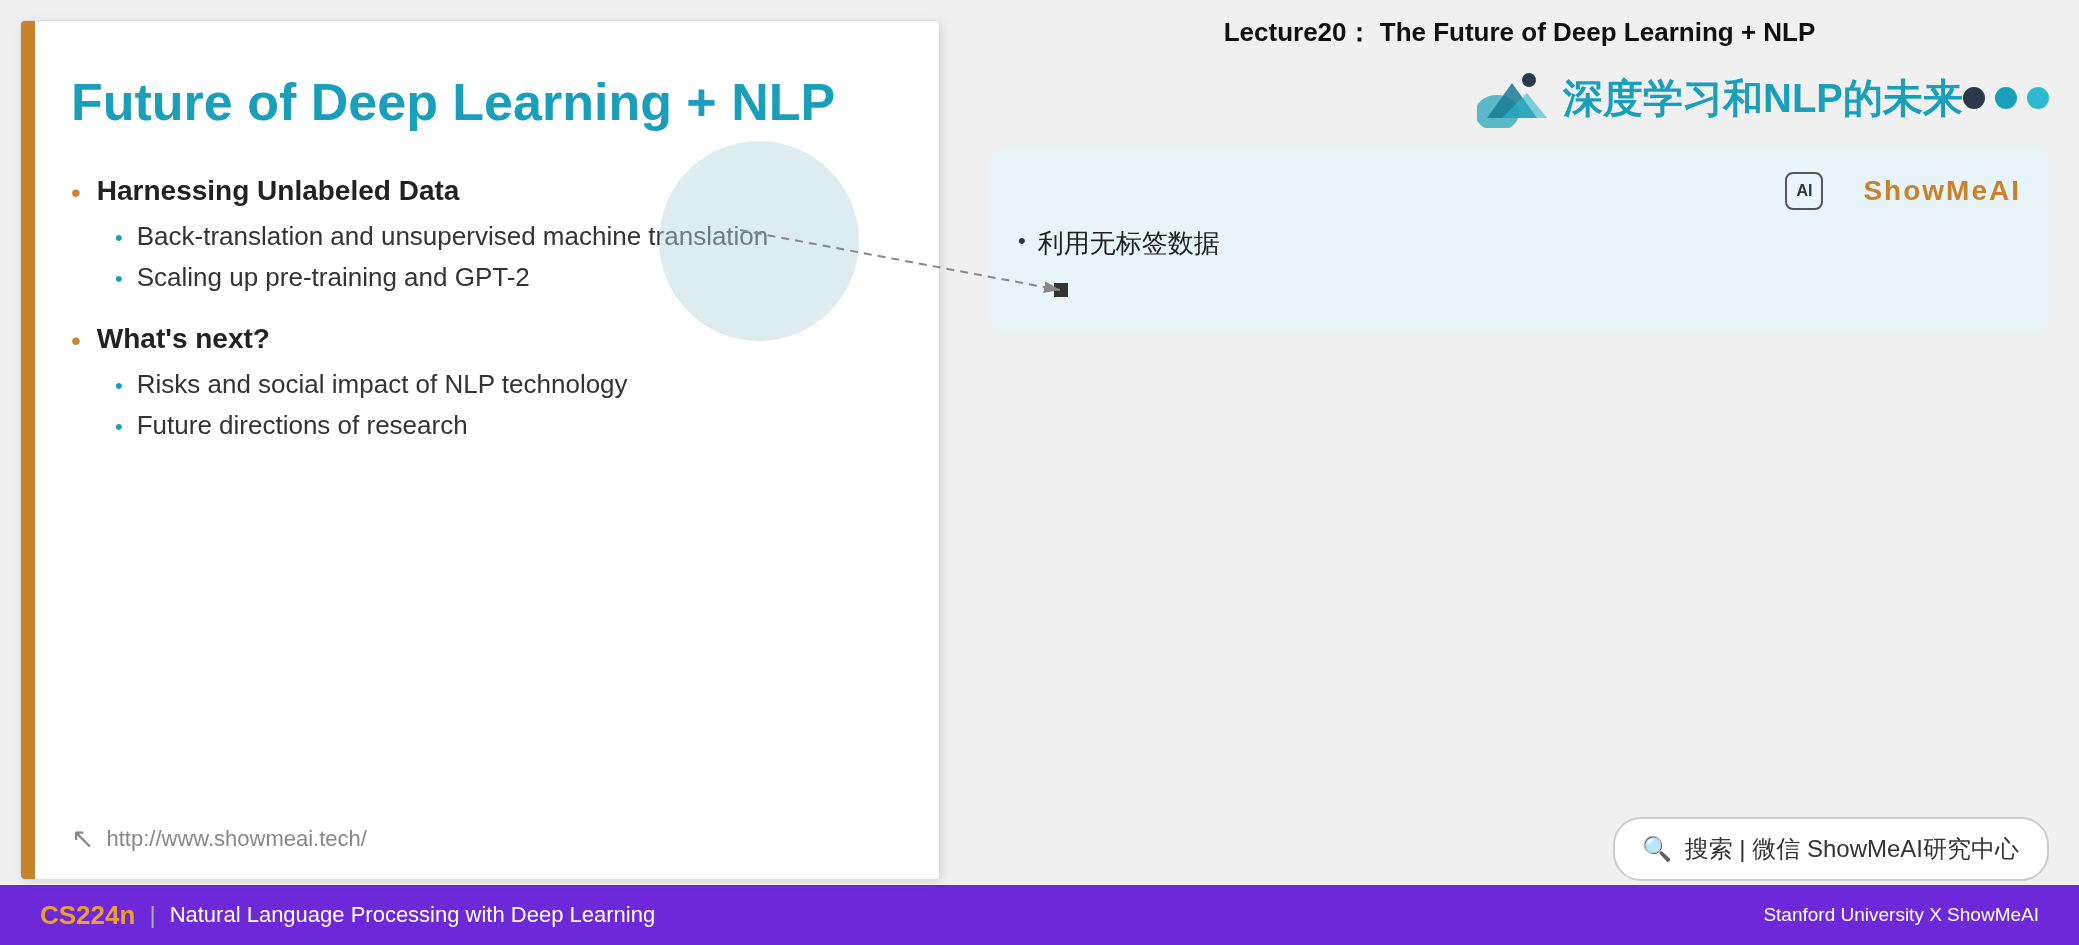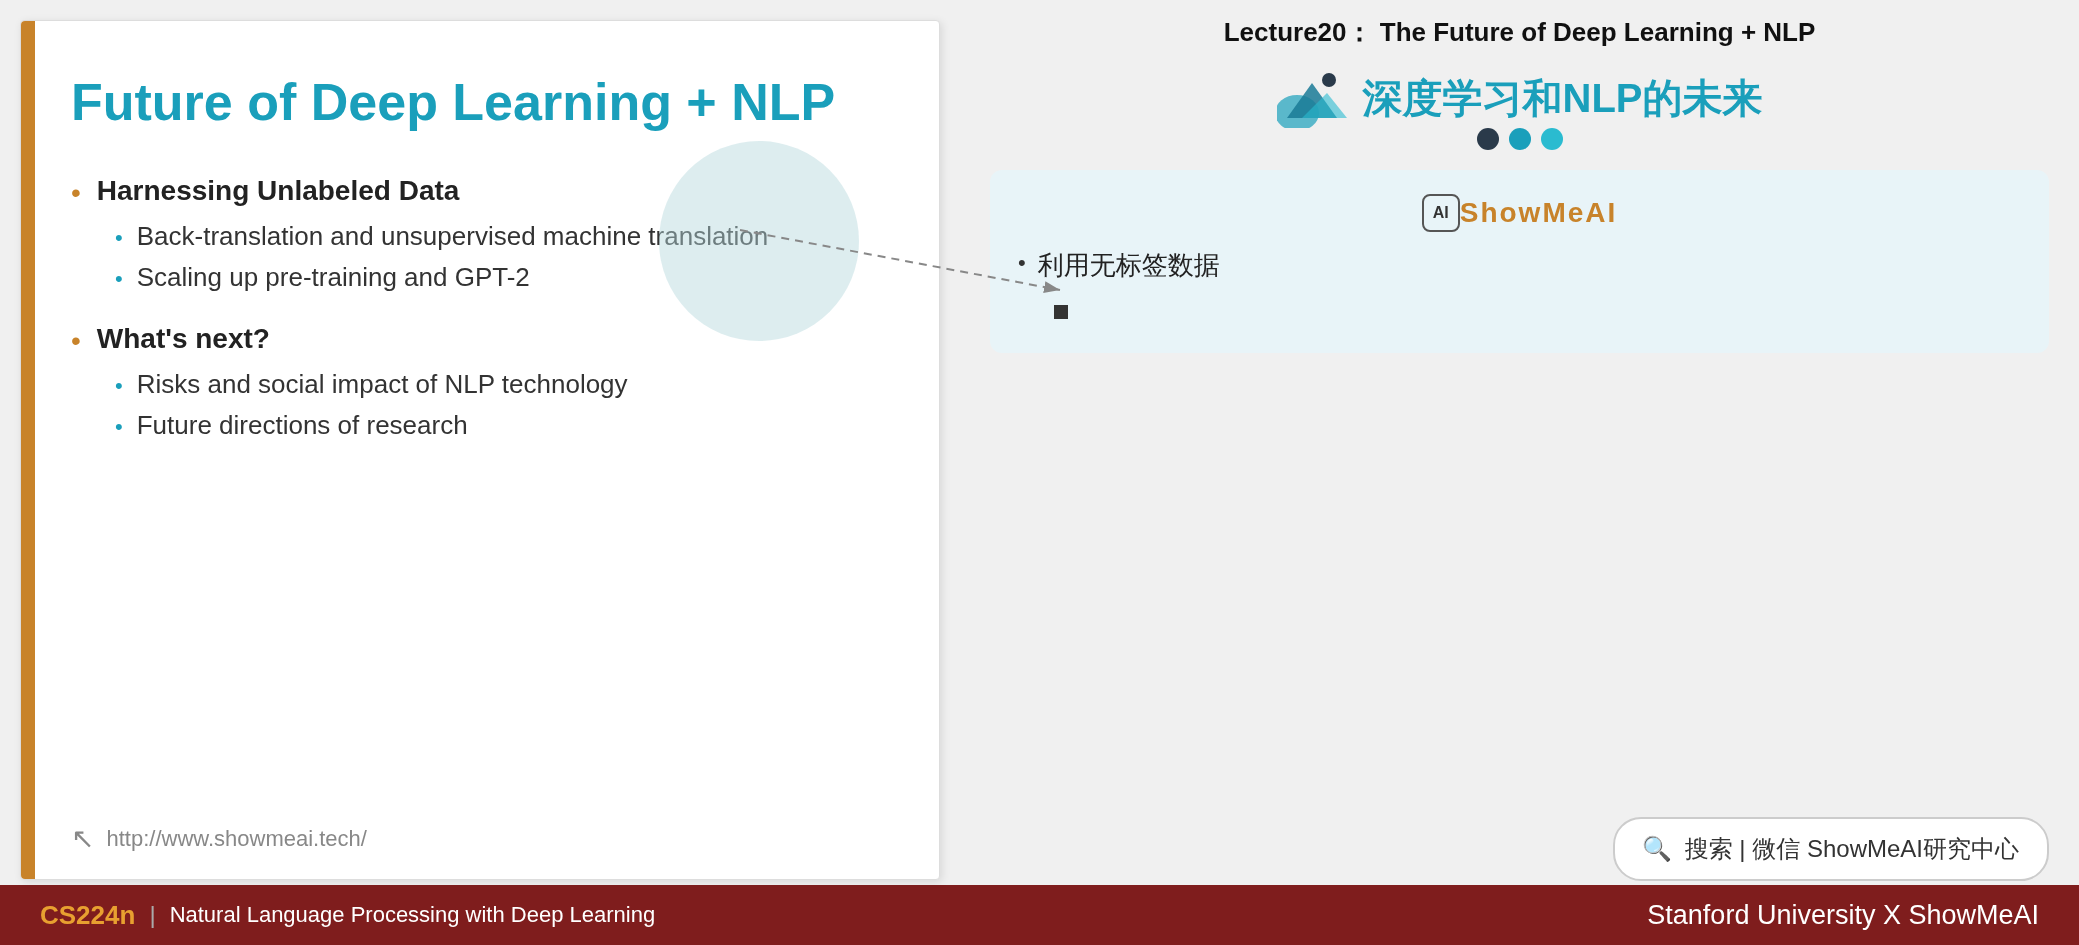--- a/index.html
+++ b/index.html
@@ -143,23 +143,22 @@
       color: #111;
       text-align: center;
       margin-bottom: 18px;
       margin-top: 5px;
     }
 
     
     .chinese-title-row {
       display: flex;
       align-items: center;
-      justify-content: flex-start;
+      justify-content: flex-end;
       margin-bottom: 20px;
-      flex-direction: column;
     }
 
     .chinese-title-left {
       display: flex;
       align-items: center;
       gap: 16px;
     }
 
     .mountain-icon {
       width: 70px;
@@ -194,22 +193,23 @@
       background: #e8f4f8;
       border-radius: 12px;
       padding: 24px 28px;
       margin-bottom: 20px;
       position: relative;
     }
 
     .card-top-row {
       display: flex;
       align-items: center;
-      justify-content: center;
+      justify-content: flex-end;
       margin-bottom: 16px;
+      gap: 40px;
     }
 
     .ai-icon {
       width: 38px;
       height: 38px;
       border: 2px solid #555;
       border-radius: 8px;
       display: flex;
       align-items: center;
       justify-content: center;
@@ -294,21 +294,21 @@
 
     .search-text {
       font-size: 24px;
       color: #333;
     }
 
     
     .bottom-bar {
       width: 100%;
       height: 60px;
-      background: #7f1d1d;
+      background: #6d28d9;
       display: flex;
       align-items: center;
       justify-content: space-between;
       padding: 0 40px;
       flex-shrink: 0;
     }
 
     .bottom-left {
       display: flex;
       align-items: center;
@@ -325,21 +325,21 @@
       color: #aaa;
       font-size: 24px;
     }
 
     .course-name {
       font-size: 22px;
       color: #ffffff;
     }
 
     .bottom-right {
-      font-size: 27px;
+      font-size: 19px;
       color: #ffffff;
     }
 
     
     .content-wrapper {
       position: relative;
       display: flex;
       width: 100%;
       height: 885px;
     }

